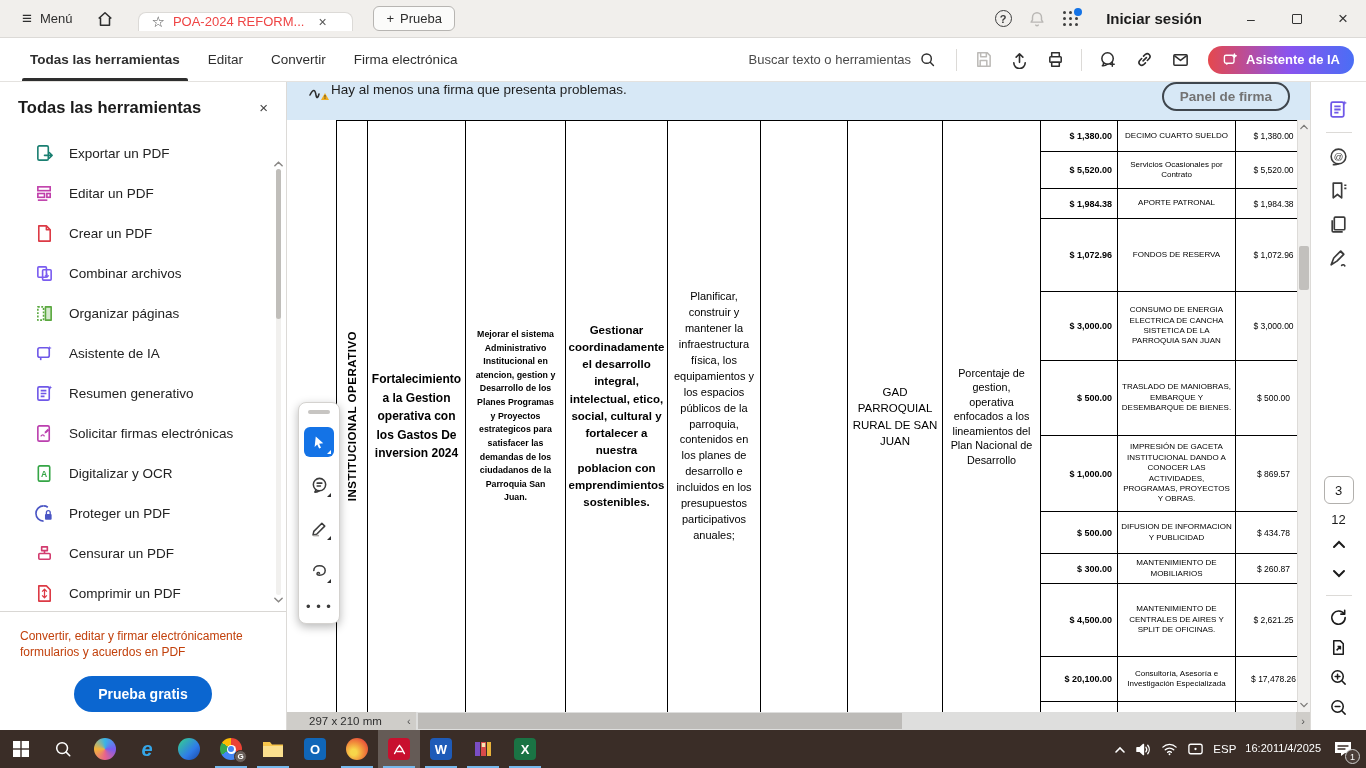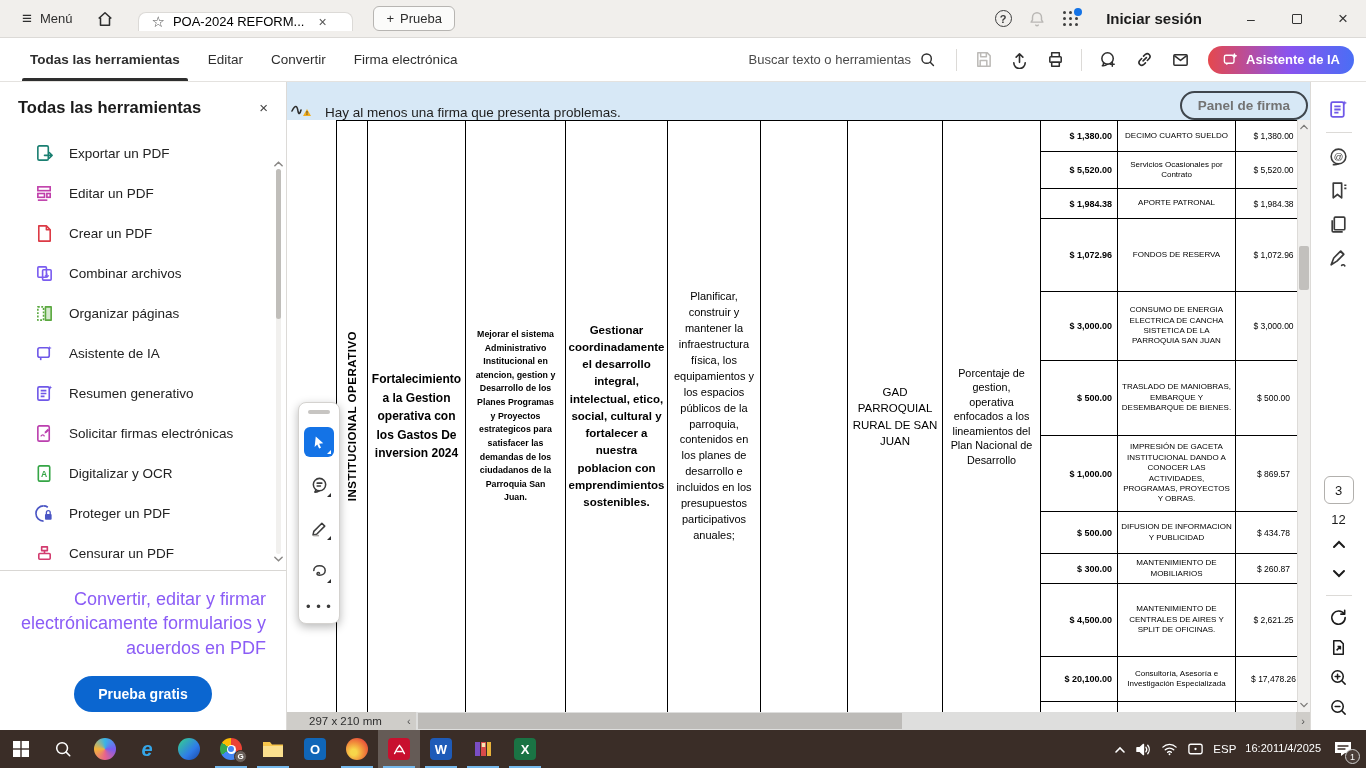--- a/index.html
+++ b/index.html
@@ -8,21 +8,21 @@
   .screen { width:1366px; height:768px; display:flex; flex-direction:column; position:relative; }
 
   
   .titlebar { height:38px; background:#f1efec; border-bottom:1px solid #dcdad7; display:flex; align-items:stretch; flex:0 0 38px; }
   .tb-left { display:flex; align-items:center; padding-left:12px; gap:6px; }
   .menu-btn { display:flex; align-items:center; gap:8px; font-size:13px; color:#2e2e2e; padding:0 10px; cursor:default; }
   .menu-glyph { font-size:17px; line-height:1; }
   .home-btn { width:34px; display:flex; align-items:center; justify-content:center; }
   .doc-tab { margin-top:5px; margin-left:10px; background:#ffffff; border:1px solid #dcdad7; border-bottom:none; border-radius:8px 8px 0 0; display:flex; align-items:center; gap:8px; padding:0 12px; min-width:215px; }
   .doc-tab .star { font-size:15px; color:#4b4b4b; }
-  .doc-tab .tab-title { font-size:13px; color:#000000; white-space:nowrap; }
+  .doc-tab .tab-title { font-size:13px; color:#ef4444; white-space:nowrap; }
   .doc-tab .tab-close { font-size:14px; color:#555; margin-left:6px; }
   .crear-btn { align-self:center; margin-left:14px; display:flex; align-items:center; gap:6px; border:1px solid #b7b5b2; border-radius:6px; background:#fbfbfa; padding:4px 12px; font-size:13px; color:#2e2e2e; }
   .tb-right { margin-left:auto; display:flex; align-items:center; }
   .tb-icon { width:34px; display:flex; align-items:center; justify-content:center; }
   .help-circle { width:17px; height:17px; border:1.5px solid #3c3c3c; border-radius:50%; font-size:11px; font-weight:bold; color:#3c3c3c; display:flex; align-items:center; justify-content:center; }
   .grid-icon { position:relative; width:16px; height:16px; display:grid; grid-template-columns:repeat(3,1fr); gap:2px; }
   .grid-icon i { width:3px; height:3px; background:#3f3f3f; border-radius:50%; }
   .grid-icon .bluedot { position:absolute; right:-3px; top:-3px; width:8px; height:8px; background:#1473e6; border-radius:50%; }
   .signin { font-size:15px; font-weight:bold; color:#1b1b1b; margin:0 26px 0 18px; }
   .winbtn { width:46px; display:flex; align-items:center; justify-content:center; font-size:14px; color:#333; }
@@ -50,26 +50,26 @@
   .panel-title { font-size:16.5px; font-weight:bold; color:#1b1b1b; }
   .panel-close { margin-left:auto; font-size:15px; color:#444; }
   .panel-list { flex:1 1 auto; padding-top:8px; border-bottom:1px solid #d9d7d4; position:relative; overflow:hidden; }
   .tool-item { height:40px; display:flex; align-items:center; gap:15px; padding-left:34px; }
   .tool-item .label { font-size:13.5px; color:#222; white-space:nowrap; }
   .ticon { width:20px; height:20px; display:flex; align-items:center; justify-content:center; }
   .panel-scroll { position:absolute; right:2px; top:34px; bottom:6px; width:12px; display:flex; flex-direction:column; align-items:center; }
   .panel-scroll .track { flex:1; width:5px; background:#f1f0ee; border-radius:3px; position:relative; }
   .panel-scroll .thumb { position:absolute; top:0; width:5px; height:150px; background:#c0beba; border-radius:3px; }
   .panel-footer { padding:16px 20px 18px 20px; }
-  .promo-text { font-size:18px; color:#8b5cf6; text-align:right; line-height:1.35; }
+  .promo-text { font-size:12px; color:#c2410c; text-align:left; line-height:1.35; }
   .cta-btn { display:block; margin:16px auto 0 auto; background:#0b66d0; color:#fff; font-size:14px; font-weight:bold; border:none; border-radius:999px; padding:10px 24px; }
 
   
   .doc-region { flex:1 1 auto; display:flex; flex-direction:column; min-width:0; background:#d5d3cf; position:relative; }
-  .sig-banner { height:38px; flex:0 0 38px; background:#d7e8f6; display:flex; align-items:flex-end; gap:12px; padding:0 2px; }
+  .sig-banner { height:38px; flex:0 0 38px; background:#d7e8f6; display:flex; align-items:flex-start; gap:0; padding:0 20px; }
   .sig-msg { font-size:13.5px; color:#1e1e1e; }
   .sig-panel-btn { margin-left:auto; border:2px solid #3f464d; border-radius:17px; padding:5px 16px; font-size:13.5px; font-weight:bold; color:#737373; background:transparent; white-space:nowrap; }
 
   .viewport { flex:1 1 auto; position:relative; overflow:hidden; }
   .page { position:absolute; left:0; top:0; width:1010px; height:592px; background:#fff; }
 
   .ptable { position:absolute; left:49px; top:0; height:592px; display:flex; border-left:1px solid #000; border-top:1px solid #000; }
   .pcol { border-right:1px solid #000; height:100%; display:flex; align-items:center; justify-content:center; text-align:center; color:#000; }
   .pcol.c1 { width:31px; }
   .vert-text { writing-mode:vertical-rl; transform:rotate(180deg); font-weight:bold; font-size:11.5px; letter-spacing:.5px; white-space:nowrap; }

